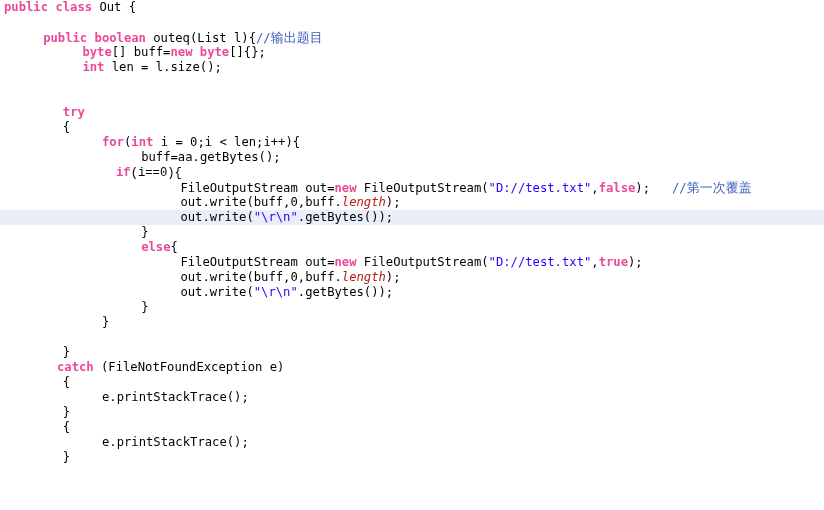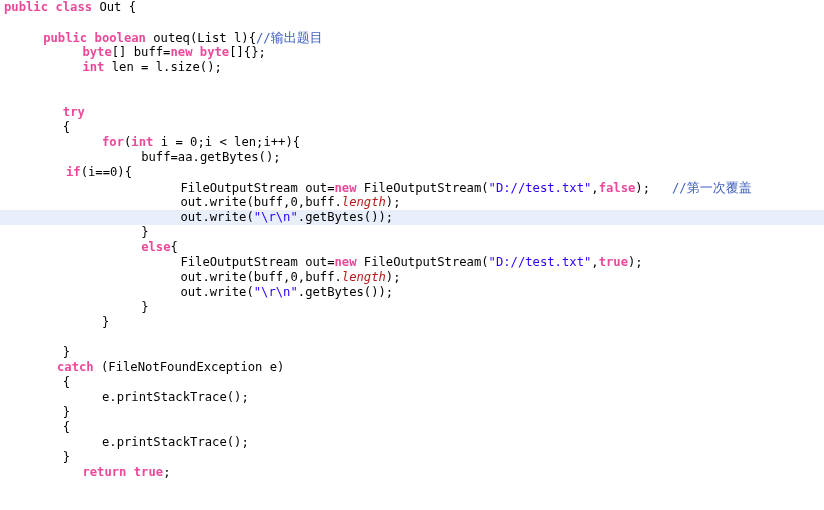--- a/index.html
+++ b/index.html
@@ -68,35 +68,34 @@
       <div class="line"><span class="line-inner" style="padding-left: 4px;">&nbsp;</span></div>
       <div class="line"><span class="line-inner" style="padding-left: 43.2px;"><span class="kw">public</span><span class="plain"> </span><span class="kw">boolean</span><span class="plain"> outeq(List l){</span><span class="cmt">//</span><span class="cmt-cjk">输出题目</span></span></div>
       <div class="line"><span class="line-inner" style="padding-left: 82.4px;"><span class="kw">byte</span><span class="plain">[] buff=</span><span class="kw">new</span><span class="plain"> </span><span class="kw">byte</span><span class="plain">[]{};</span></span></div>
       <div class="line"><span class="line-inner" style="padding-left: 82.4px;"><span class="kw">int</span><span class="plain"> len = l.size();</span></span></div>
       <div class="line"><span class="line-inner" style="padding-left: 4px;">&nbsp;</span></div>
       <div class="line"><span class="line-inner" style="padding-left: 4px;">&nbsp;</span></div>
       <div class="line"><span class="line-inner" style="padding-left: 62.8px;"><span class="kw">try</span></span></div>
       <div class="line"><span class="line-inner" style="padding-left: 62.8px;"><span class="plain">{</span></span></div>
       <div class="line"><span class="line-inner" style="padding-left: 102px;"><span class="kw">for</span><span class="plain">(</span><span class="kw">int</span><span class="plain"> i = 0;i &lt; len;i++){</span></span></div>
       <div class="line"><span class="line-inner" style="padding-left: 141.2px;"><span class="plain">buff=aa.getBytes();</span></span></div>
-      <div class="line"><span class="line-inner" style="padding-left: 66px;"><span class="kw">if</span><span class="plain">(i==0){</span></span></div>
+      <div class="line"><span class="line-inner" style="padding-left: 116px; font-family: Liberation Mono, monospace;"><span class="kw">if</span><span class="plain">(i==0){</span></span></div>
       <div class="line"><span class="line-inner" style="padding-left: 180.4px;"><span class="plain">FileOutputStream out=</span><span class="kw">new</span><span class="plain"> FileOutputStream(</span><span class="str">"D://test.txt"</span><span class="plain">,</span><span class="kw">false</span><span class="plain">);   </span><span class="cmt">//</span><span class="cmt-cjk">第一次覆盖</span></span></div>
       <div class="line"><span class="line-inner" style="padding-left: 180.4px;"><span class="plain">out.write(buff,0,buff.</span><span class="fld">length</span><span class="plain">);</span></span></div>
       <div class="line hl"><span class="line-inner" style="padding-left: 180.4px;"><span class="plain">out.write(</span><span class="str">"\r\n"</span><span class="plain">.getBytes());</span></span></div>
       <div class="line"><span class="line-inner" style="padding-left: 141.2px;"><span class="plain">}</span></span></div>
       <div class="line"><span class="line-inner" style="padding-left: 141.2px;"><span class="kw">else</span><span class="plain">{</span></span></div>
       <div class="line"><span class="line-inner" style="padding-left: 180.4px;"><span class="plain">FileOutputStream out=</span><span class="kw">new</span><span class="plain"> FileOutputStream(</span><span class="str">"D://test.txt"</span><span class="plain">,</span><span class="kw">true</span><span class="plain">);</span></span></div>
       <div class="line"><span class="line-inner" style="padding-left: 180.4px;"><span class="plain">out.write(buff,0,buff.</span><span class="fld">length</span><span class="plain">);</span></span></div>
       <div class="line"><span class="line-inner" style="padding-left: 180.4px;"><span class="plain">out.write(</span><span class="str">"\r\n"</span><span class="plain">.getBytes());</span></span></div>
       <div class="line"><span class="line-inner" style="padding-left: 141.2px;"><span class="plain">}</span></span></div>
       <div class="line"><span class="line-inner" style="padding-left: 102px;"><span class="plain">}</span></span></div>
       <div class="line"><span class="line-inner" style="padding-left: 4px;">&nbsp;</span></div>
       <div class="line"><span class="line-inner" style="padding-left: 62.8px;"><span class="plain">}</span></span></div>
       <div class="line"><span class="line-inner" style="padding-left: 57px; margin-top: 40px;"><span class="kw">catch</span><span class="plain"> (FileNotFoundException e)</span></span></div>
       <div class="line"><span class="line-inner" style="padding-left: 62.8px;"><span class="plain">{</span></span></div>
       <div class="line"><span class="line-inner" style="padding-left: 102px;"><span class="plain">e.printStackTrace();</span></span></div>
       <div class="line"><span class="line-inner" style="padding-left: 62.8px;"><span class="plain">}</span></span></div>
       <div class="line"><span class="line-inner" style="padding-left: 62.8px;"><span class="plain">{</span></span></div>
       <div class="line"><span class="line-inner" style="padding-left: 102px;"><span class="plain">e.printStackTrace();</span></span></div>
       <div class="line"><span class="line-inner" style="padding-left: 62.8px;"><span class="plain">}</span></span></div>
-      <div class="line"><span class="line-inner" style="padding-left: 82.4px;"><span class="kw">return</span><span class="plain"> </span><span class="kw">true</span><span class="plain">;</span></span></div>
     </div>
 </div>
 
 </body></html>

